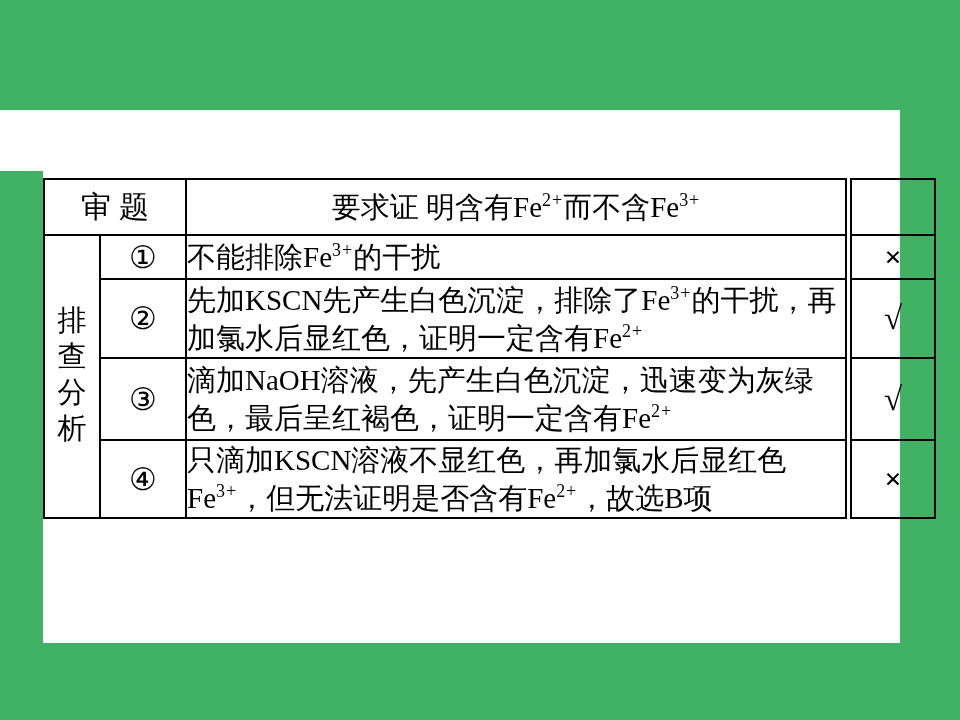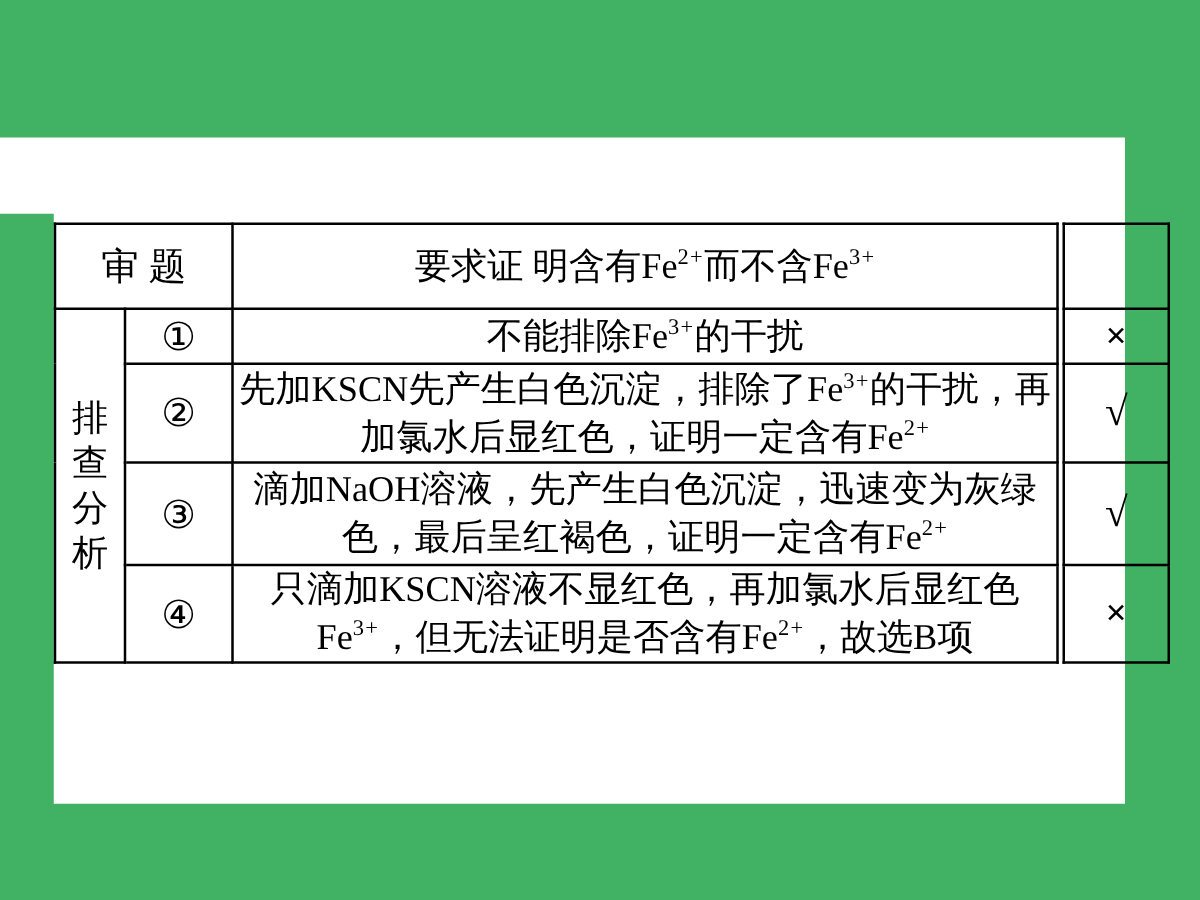--- a/index.html
+++ b/index.html
@@ -26,39 +26,39 @@
   table.tbl{
     position:absolute;border-collapse:collapse;table-layout:fixed;
     background:transparent;
   }
   table.tbl td{
     border:2px solid var(--border);
     padding:0;vertical-align:middle;overflow:hidden;
   }
   .main-tbl{left:43px;top:178px;width:802px;}
   .marks-tbl{left:850px;top:178px;width:84px;}
-  tr.r1{height:68px;}
+  tr.r1{height:56px;}
   tr.r2{height:44px;}
   tr.r3{height:79px;}
   tr.r4{height:82px;}
   tr.r5{height:78px;}
   .header-label{
     text-align:center;font-size:30px;letter-spacing:8px;text-indent:8px;
   }
   .requirement{
     text-align:center;font-size:29px;line-height:36px;
   }
-  .group-cell{vertical-align:middle;}
+  .group-cell{vertical-align:middle;font-family:Liberation Mono, monospace;}
   .group-vertical{
     width:32px;margin:0 auto;word-break:break-all;
     font-size:29px;line-height:36px;text-align:center;
   }
   .num-cell{text-align:center;font-size:31px;}
   .text-cell{
-    font-size:29px;line-height:38px;text-align:center;
+    font-size:29px;line-height:38px;text-align:left;
     padding:2px 10px 2px 12px;
   }
   .mark-cell{text-align:center;font-size:33px;font-weight:400;}
   .mark-cell.heavy{font-size:30px;font-weight:700;}
   .bold{font-weight:400;}
   sup{
     font-size:0.62em;line-height:0;vertical-align:super;letter-spacing:1px;
   }
 </style>
 </head>

